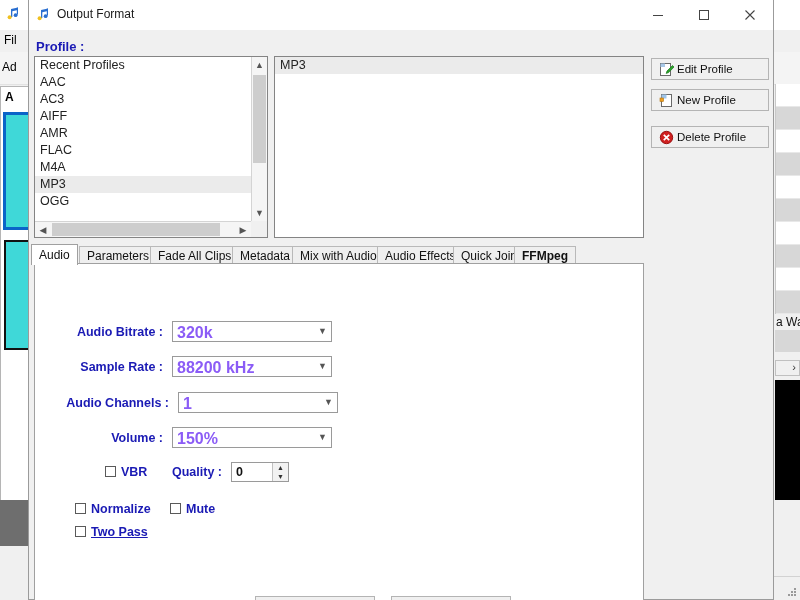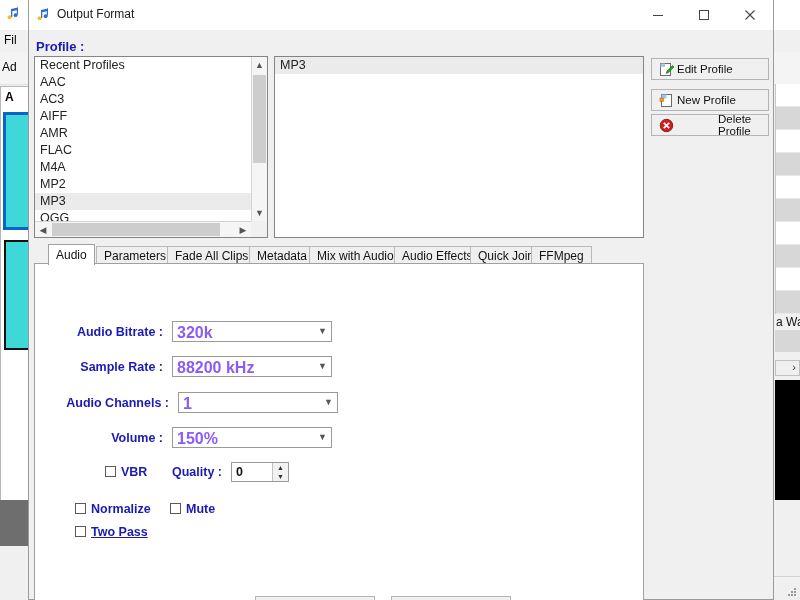--- a/index.html
+++ b/index.html
@@ -74,24 +74,24 @@
   #profile-sel-list{left:245px;top:26px;width:370px;height:182px;}
   .sel-item{height:17px;line-height:17px;padding-left:5px;font-size:12.5px;color:#222;background:#ebebeb;}
 
   
   .side-btn{position:absolute;left:622px;width:118px;height:22px;background:#f0f0f0;border:1px solid #b4b4b4;box-sizing:border-box;
     display:flex;align-items:center;font-size:11.5px;color:#111;}
   .side-btn .ic{width:22px;display:flex;align-items:center;justify-content:center;margin-left:3px;}
   .side-btn .lbl{flex:1;text-align:left;padding-right:14px;}
   #btn-edit-profile{top:28px;}
   #btn-new-profile{top:59px;}
-  #btn-delete-profile{top:84px;gap:41px;}
-
-  
-  .tabstrip{position:absolute;left:19px;top:214px;width:610px;height:20px;padding-left:20px;}
+  #btn-delete-profile{top:96px;}
+
+  
+  .tabstrip{position:absolute;left:2px;top:214px;width:610px;height:20px;padding-left:20px;}
   .tab{position:absolute;top:2px;height:18px;line-height:18px;padding:0 7px;font-size:12px;color:#111;
     background:#efefef;border:1px solid #b9b9b9;border-bottom:none;box-sizing:border-box;white-space:nowrap;}
   .tab.active{top:0;height:21px;line-height:20px;background:#ffffff;border-color:#a0a0a0;z-index:3;}
 
   .tabpanel{position:absolute;left:5px;top:233px;width:610px;height:357px;background:#ffffff;border:1px solid #a0a0a0;box-sizing:border-box;}
 
   
   .frow{position:absolute;left:0;width:100%;height:22px;}
   .flabel{position:absolute;left:0;width:128px;text-align:right;font-size:12.5px;font-weight:bold;color:#1a1ab4;line-height:22px;}
   .combo{position:absolute;left:137px;width:160px;height:21px;background:#ffffff;border:1px solid #9a9a9a;box-sizing:border-box;}
@@ -218,21 +218,20 @@
 
     <div class="listbox" id="profile-cat-list">
       <div class="cat-items">
         <div class="cat-item">Recent Profiles</div>
         <div class="cat-item">AAC</div>
         <div class="cat-item">AC3</div>
         <div class="cat-item">AIFF</div>
         <div class="cat-item">AMR</div>
         <div class="cat-item">FLAC</div>
         <div class="cat-item">M4A</div>
-        <div class="cat-item">MP2</div>
         <div class="cat-item selected">MP3</div>
         <div class="cat-item">OGG</div>
       </div>
       <div class="vscroll">
         <div class="vs-arrow up">▲</div>
         <div class="vs-thumb"></div>
         <div class="vs-arrow down">▼</div>
       </div>
       <div class="hscroll">
         <div class="hs-arrow left">◀</div>
@@ -277,21 +276,21 @@
     </div>
 
     <div class="tabstrip">
       <div class="tab active" style="left:0px;">Audio</div>
       <div class="tab" style="left:48px;">Parameters</div>
       <div class="tab" style="left:119px;text-align:center;">Fade All Clips</div>
       <div class="tab" style="left:201px;">Metadata</div>
       <div class="tab" style="left:261px;">Mix with Audio</div>
       <div class="tab" style="left:346px;">Audio Effects</div>
       <div class="tab" style="left:422px;">Quick Join</div>
-      <div class="tab" style="left:483px;">FFMpeg</div>
+      <div class="tab" style="left:483px;font-weight:bold;">FFMpeg</div>
     </div>
 
     <div class="tabpanel">
 
       <div class="frow" style="top:57px;">
         <div class="flabel">Audio Bitrate :</div>
         <div class="combo">
           <span class="val">320k</span>
           <span class="arw">▼</span>
         </div>

